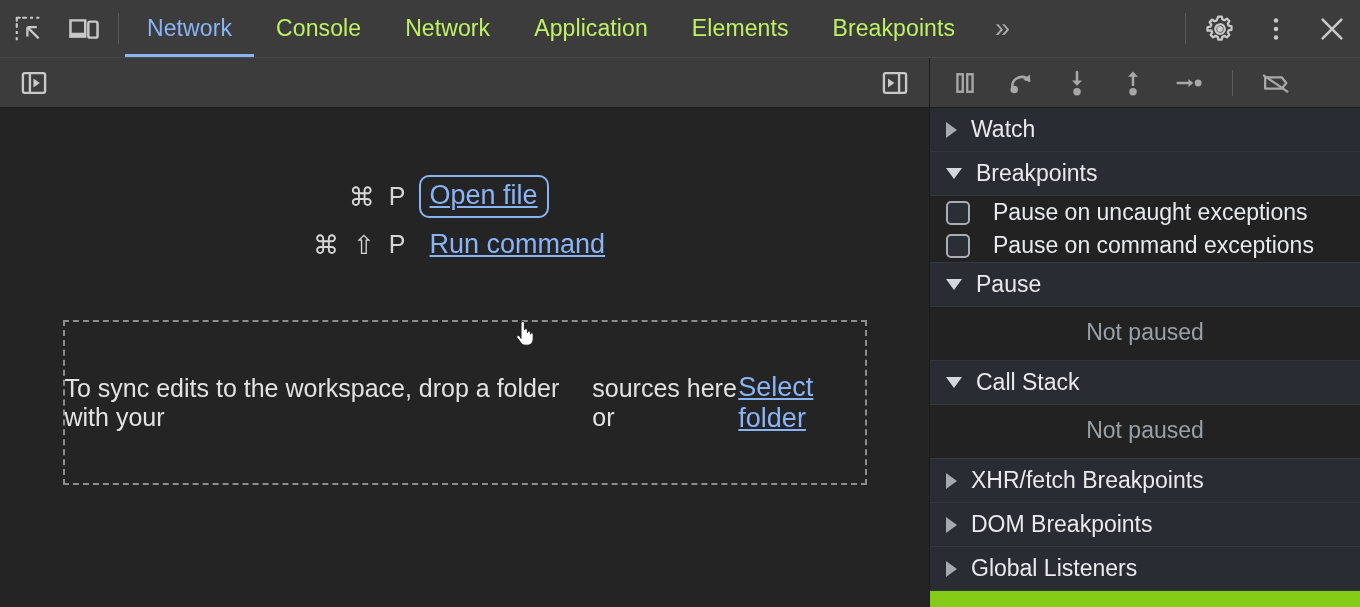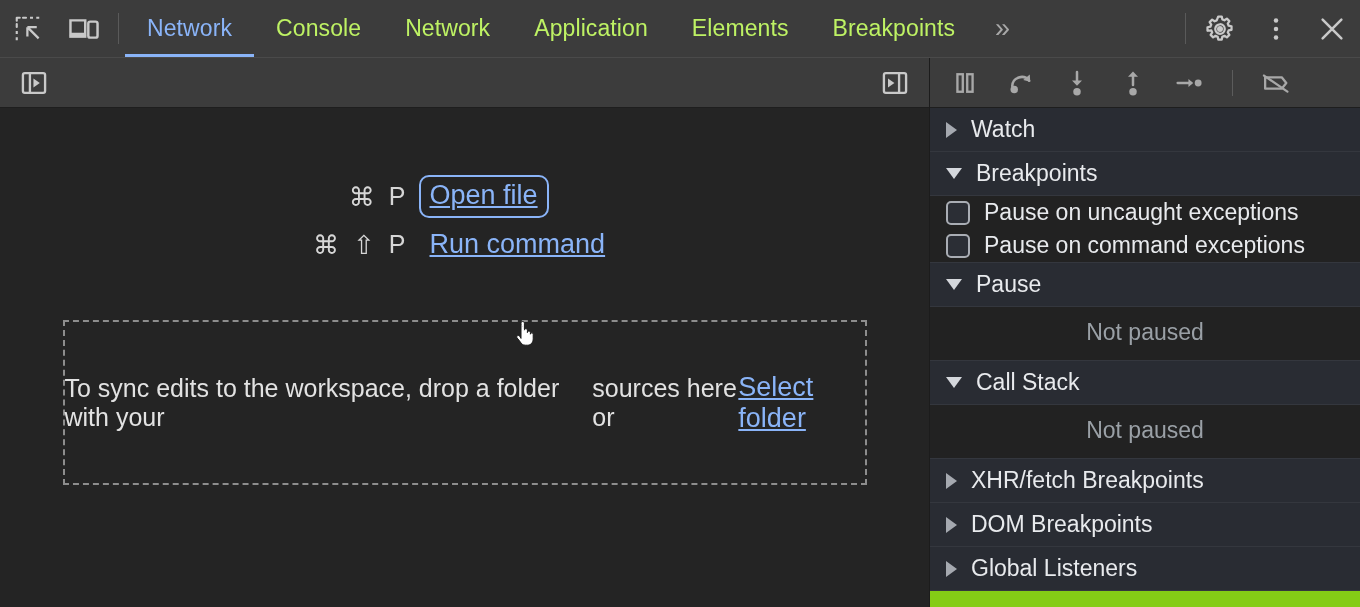--- a/index.html
+++ b/index.html
@@ -107,21 +107,21 @@
   .tri.collapsed {
     border-top: 8px solid transparent; border-bottom: 8px solid transparent;
     border-left: 11px solid #a5a9b0;
   }
   .tri.expanded {
     border-left: 8px solid transparent; border-right: 8px solid transparent;
     border-top: 11px solid #d4d7dc;
   }
   .sec-body { background: #222222; border-bottom: 1px solid #34373e; }
   .chk-row {
-    display: flex; align-items: center; gap: 14px; padding: 3px 0 3px 16px;
+    display: flex; align-items: center; gap: 23px; padding: 3px 0 3px 16px;
     color: #e8eaed; font-size: 23px; cursor: pointer;
   }
   .chk {
     width: 24px; height: 24px; flex: 0 0 24px; border-radius: 5px;
     border: 2px solid #a9adb4; background: #2b2e35;
   }
   .notpaused {
     text-align: center; color: #9aa0a6; 
     font-size: 23px; padding: 12px 0 14px;
   }

